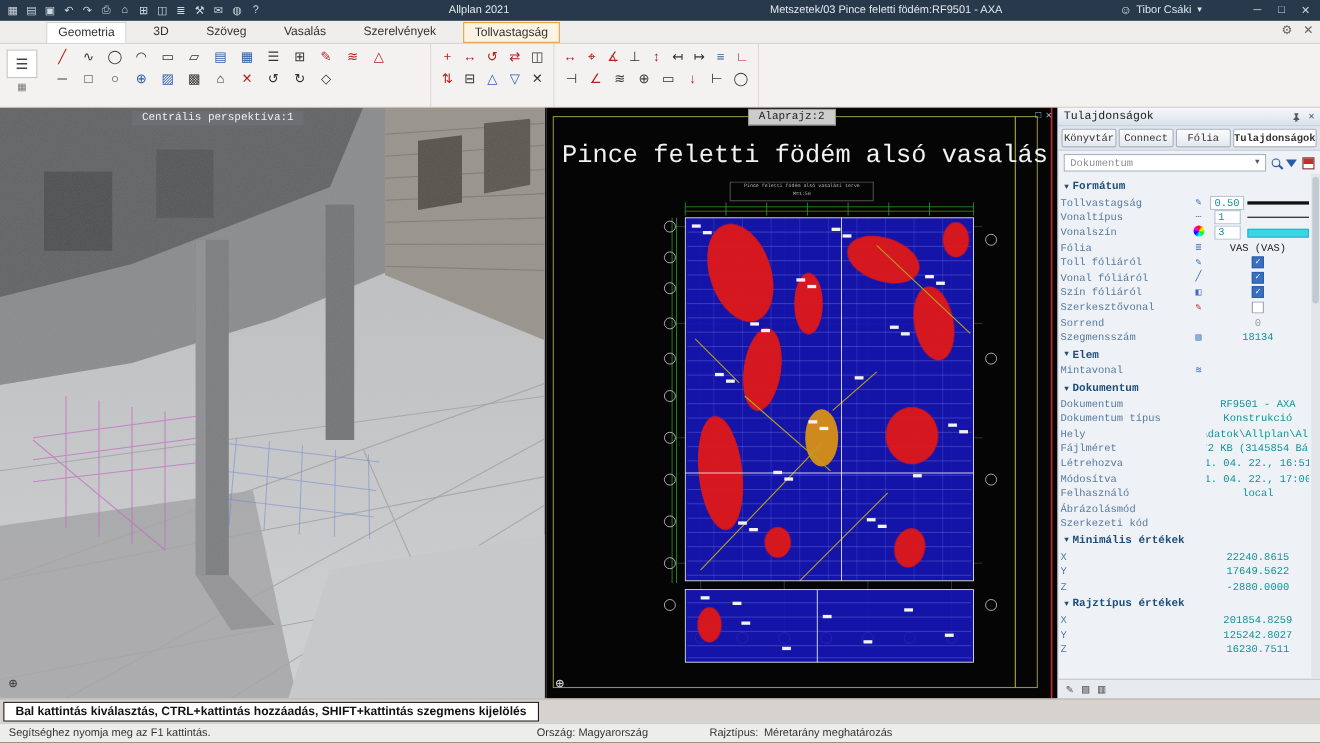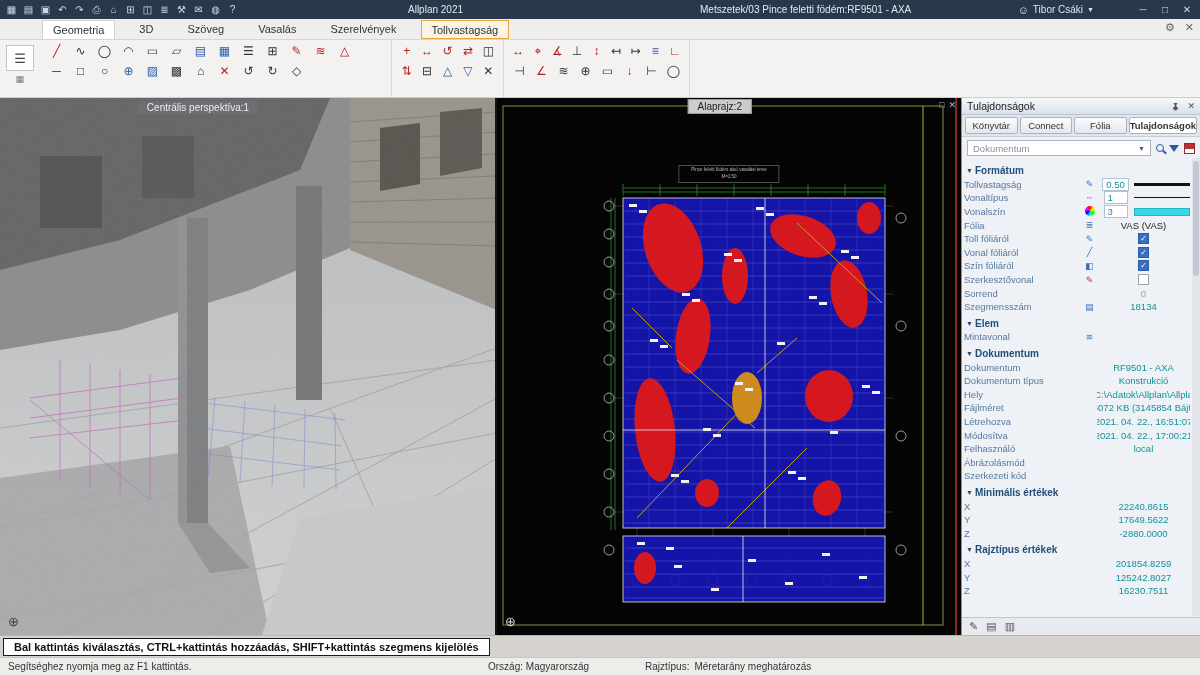--- a/index.html
+++ b/index.html
@@ -37,21 +37,21 @@
   .menu-sub { font-size:9px; color:#777; }
   .rgroups { display:flex; height:100%; }
   .rgroup { display:flex; flex-direction:column; border-right:1px solid #ddd9d5; }
   .gicons { flex:1; display:flex; flex-direction:column; justify-content:center; gap:2px; padding:2px 6px; }
   .rrow { display:flex; gap:3px; }
   .ticon { width:21px; height:18px; font-size:12px; display:flex; align-items:center; justify-content:center;
            color:#333; cursor:default; }
   .glabel { height:12px; background:#000000; font-size:8.5px; color:#777; text-align:center; line-height:12px;margin-top:45px; }
 
   
-  .main { position:absolute; top:98px; left:0; right:0; bottom:40px; display:flex; background:#f97316; }
+  .main { position:absolute; top:98px; left:0; right:0; bottom:40px; display:flex; background:#f97316;font-family:Liberation Mono, monospace; }
   .vp3d { width:497px; position:relative; border-right:2px solid #141414; overflow:hidden; background:#c8c9cb; }
   .vp2d { flex:1; position:relative; background:#040404; overflow:hidden; }
   .vplabel3d { position:absolute; top:3px; left:40%; transform:translateX(-50%);
                background:rgba(110,112,116,.8); color:#eceef0; font-size:10px; padding:1px 9px; }
   .vplabel2d { position:absolute; top:1px; left:48%; transform:translateX(-50%);
                background:#cccccc; color:#222; font-size:10px; padding:1px 9px; border:1px solid #9a9a9a; }
   .vpicons { position:absolute; top:2px; right:5px; display:flex; gap:4px; color:#9db8d8; font-size:9px; }
   .compass { position:absolute; bottom:6px; left:8px; font-size:13px; }
   .vp3d .compass { color:#3c3d3f; }
   .vp2d .compass { color:#d8d8d8; }
@@ -499,20 +499,21 @@
             <rect x="140" y="444" width="8" height="3" fill="#f2f2f2"></rect>
             <rect x="177" y="467" width="8" height="3" fill="#f2f2f2"></rect>
             <rect x="214" y="490" width="8" height="3" fill="#f2f2f2"></rect>
             <rect x="251" y="461" width="8" height="3" fill="#f2f2f2"></rect>
             <rect x="288" y="484" width="8" height="3" fill="#f2f2f2"></rect>
             <rect x="325" y="455" width="8" height="3" fill="#f2f2f2"></rect>
             <rect x="362" y="478" width="8" height="3" fill="#f2f2f2"></rect>
             <rect x="169" y="449" width="8" height="3" fill="#f2f2f2"></rect>
           </g>
       </svg>
+      <div class="plan-title">Pince feletti födém alsó vasalás</div>
       <div class="plan-sub">
         <div>Pince feletti födém alsó vasalási terve</div>
         <div>M=1:50</div>
       </div>
       <div class="vplabel2d">Alaprajz:2</div>
       <div class="vpicons">
         <span>□</span>
         <span>✕</span>
       </div>
       <div class="compass">⊕</div>

